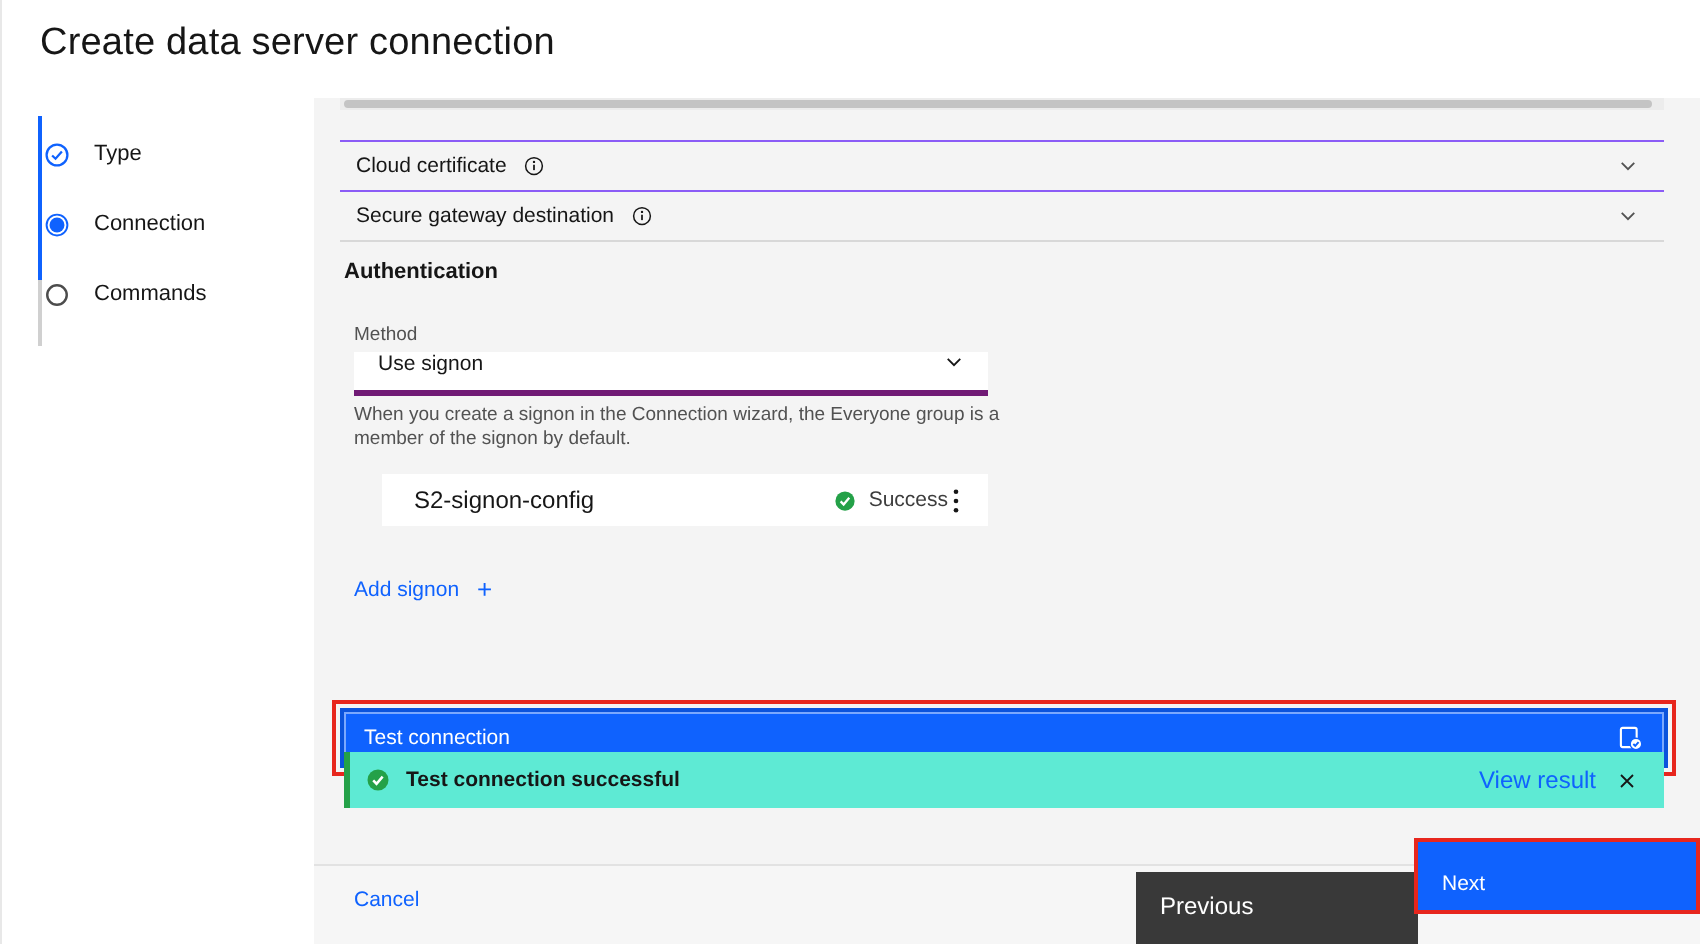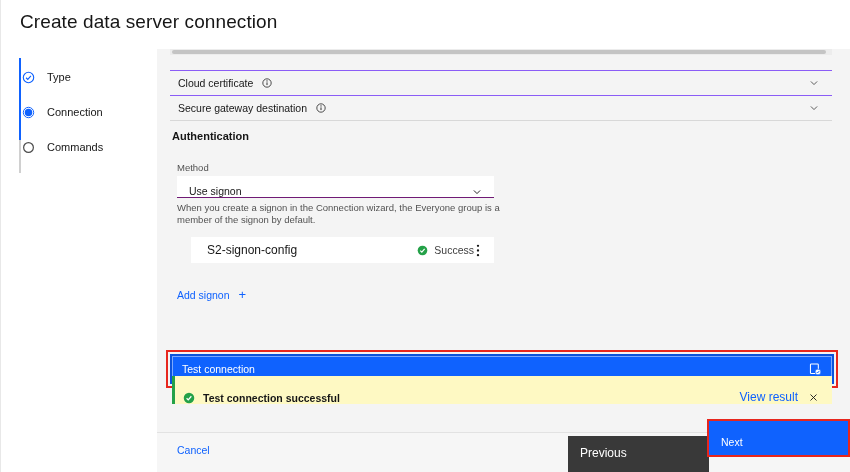--- a/index.html
+++ b/index.html
@@ -25,21 +25,21 @@
   .accordion{position:absolute;left:170px;top:70px;width:662px;border-bottom:1px solid #d8d8d8;}
   .acc-row{position:relative;height:25px;border-top:1px solid #8b5cf6;display:flex;align-items:center;
        padding-left:8px;box-sizing:border-box;cursor:pointer;}
   .acc-label{font-size:10.5px;color:#161616;}
   .acc-info{margin-left:9px;display:flex;}
   .acc-chevron{position:absolute;right:13px;top:50%;transform:translateY(-50%);display:flex;}
 
   .auth-heading{position:absolute;left:172px;top:130px;font-size:11px;font-weight:bold;color:#161616;}
   .method-label{position:absolute;left:177px;top:162px;font-size:9.5px;color:#525252;}
   .dropdown{position:absolute;left:177px;top:176px;width:317px;height:22px;background:#fff;
-       border-bottom:1px solid #701a75;box-sizing:border-box;display:flex;align-items:flex-end;
+       border-bottom:3px solid #701a75;box-sizing:border-box;display:flex;align-items:flex-start;
        padding:0 12px;cursor:pointer;}
   .dropdown-value{font-size:10.5px;color:#161616;flex:1;}
   .helper{position:absolute;left:177px;top:202px;width:332px;font-size:9.5px;line-height:11.5px;color:#525252;}
 
   .signon-card{position:absolute;left:191px;top:237px;width:303px;height:26px;background:#fff;
        display:flex;align-items:center;padding:0 12px 0 16px;box-sizing:border-box;}
   .signon-name{font-size:12px;color:#161616;flex:1;}
   .status{display:flex;align-items:center;gap:6px;}
   .status-label{font-size:10.5px;color:#3d3d3d;}
   .kebab{display:flex;cursor:pointer;padding:2px;}
@@ -50,22 +50,22 @@
 
   
   .test-annotation{position:absolute;left:166px;top:330px;width:672px;height:38px;
        border:2px solid #e7261d;box-sizing:border-box;padding:2px;margin-top:20px;}
   .test-btn{width:100%;height:100%;background:#0f62fe;border:none;display:flex;align-items:center;
        justify-content:space-between;padding:0 12px;box-sizing:border-box;cursor:pointer;
        box-shadow:inset 0 0 0 2px #0b53dc, inset 0 0 0 3px rgba(255,255,255,.45);}
   .test-btn-label{color:#fff;font-size:10.5px;font-family:"Liberation Sans",sans-serif;}
 
   
-  .banner{position:absolute;left:172px;top:376px;width:660px;height:28px;background:#fef9c3;
-       border-left:3px solid #24a148;box-sizing:border-box;display:flex;align-items:flex-end;
+  .banner{position:absolute;left:172px;top:376px;width:660px;height:28px;background:#5eead4;
+       border-left:3px solid #24a148;box-sizing:border-box;display:flex;align-items:center;
        padding:0 12px 0 8px;}
   .banner-title{font-size:10.5px;font-weight:bold;color:#161616;margin-left:8px;}
   .banner-spacer{flex:1;}
   .view-result{font-size:12px;color:#0f62fe;margin-right:9px;cursor:pointer;}
   .banner-close{display:flex;cursor:pointer;padding:2px;}
 
   
   .footer{position:absolute;left:157px;top:432px;width:693px;height:40px;background:#f6f6f6;
        border-top:1px solid #e2e2e2;box-sizing:border-box;}
   .cancel{position:absolute;left:177px;top:444px;font-size:10.5px;color:#0f62fe;cursor:pointer;}

